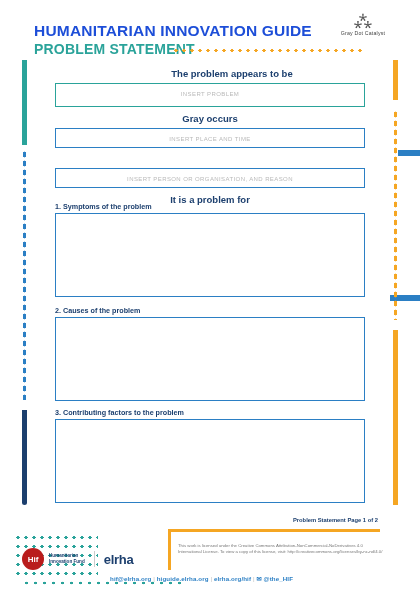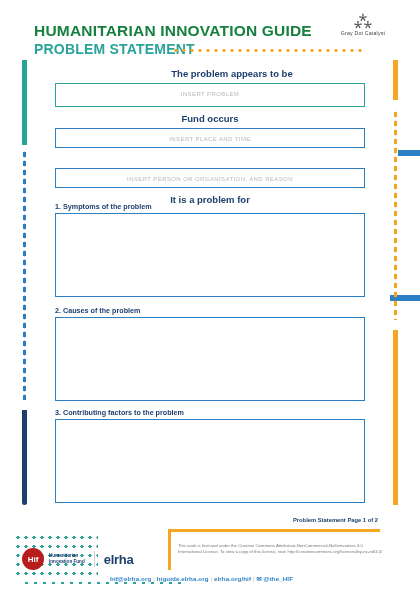--- a/index.html
+++ b/index.html
@@ -25,21 +25,21 @@
   .dots-v{position:absolute;left:22px;top:150px;width:5px;height:250px;
     background-image:radial-gradient(#2b7fc4 1.6px, transparent 1.7px);
     background-size:5px 9px;}
   .dots-v2{position:absolute;right:22px;top:110px;width:5px;height:210px;
     background-image:radial-gradient(#f5a623 1.6px, transparent 1.7px);
     background-size:5px 9px;}
 
   
   .header{position:absolute;left:34px;top:22px;}
   .title{
-    font-size:15.5px;font-weight:bold;color:#15803d;letter-spacing:.2px;
+    font-size:15.5px;font-weight:bold;color:#1d4ed8;letter-spacing:.2px;
     line-height:18px;white-space:nowrap;
   }
   .subtitle{
     font-size:14px;font-weight:bold;color:#2aa39a;letter-spacing:.2px;
     line-height:17px;margin-top:1px;
   }
   .sub-dots{
     position:absolute;left:172px;top:47px;width:190px;height:7px;
     background-image:radial-gradient(#f5a623 1.5px, transparent 1.6px);
     background-size:8px 7px;
@@ -138,21 +138,21 @@
   <div class="gdc">
     <div class="gdc-mark">⁂</div>
     <div class="gdc-label">Gray Dot Catalyst</div>
   </div>
 
   <div class="field-label" style="top:68px;margin-left:22px;">The problem appears to be</div>
   <div class="box teal" style="top:83px;height:24px;">
     <div class="ph">INSERT PROBLEM</div>
   </div>
 
-  <div class="field-label" style="top:113px;">Fund occurs</div>
+  <div class="field-label" style="top:113px;">Gray occurs</div>
   <div class="box" style="top:128px;height:20px;">
     <div class="ph">INSERT PLACE AND TIME</div>
   </div>
 
   <div class="field-label" style="top:170px;margin-top:24px;">It is a problem for</div>
   <div class="box" style="top:168px;height:20px;">
     <div class="ph">INSERT PERSON OR ORGANISATION, AND REASON</div>
   </div>
 
   <div class="sec-label" style="top:202px;">1. Symptoms of the problem</div>

